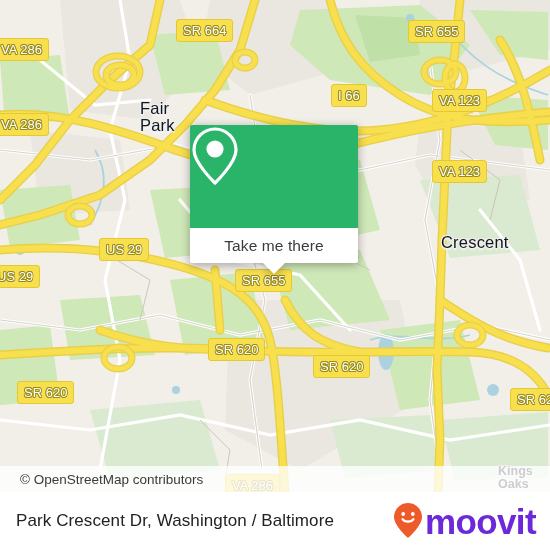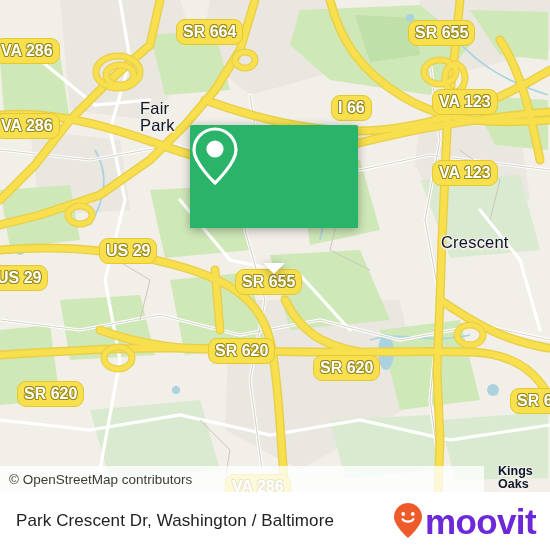--- a/index.html
+++ b/index.html
@@ -29,24 +29,24 @@
     pointer-events:none;
   }
   .place.big{font-size:16.5px;letter-spacing:.2px;}
   .place.small{font-size:12.5px;font-weight:bold;}
 
   
   .shield{
     position:absolute;
     background:#f7df4e;
     border:1.6px solid #e3c92f;
-    border-radius:9px;
+    border-radius:3px;
     color:#ffffff;
-    font-weight:bold;
-    font-size:16px;
+    font-weight:normal;
+    font-size:13px;
     line-height:1;
     padding:3.5px 6px 4.5px 6px;
     white-space:nowrap;
     text-shadow:
       0.9px 0 0 #9a8c1c,-0.9px 0 0 #9a8c1c,0 0.9px 0 #9a8c1c,0 -0.9px 0 #9a8c1c,
       0.7px 0.7px 0 #9a8c1c,-0.7px 0.7px 0 #9a8c1c,0.7px -0.7px 0 #9a8c1c,-0.7px -0.7px 0 #9a8c1c;
     box-sizing:border-box;
   }
 
   
@@ -68,25 +68,25 @@
   .popup-tail{
     position:absolute;left:50%;top:138px;transform:translateX(-50%);
     width:0;height:0;
     border-left:11px solid transparent;
     border-right:11px solid transparent;
     border-top:11px solid #ffffff;
   }
 
   
   .attrib{
-    position:absolute;left:0;top:466px;width:484px;height:26px;
+    position:absolute;left:0;top:466px;width:550px;height:26px;
     background:rgba(255,255,255,.78);
     display:flex;align-items:center;
     color:#3a3a3a;font-size:13.5px;
-    box-sizing:border-box;padding-left:9px;
+    box-sizing:border-box;padding-left:20px;
   }
 
   
   .footer{
     position:absolute;left:0;top:492px;width:550px;height:58px;
     background:#ffffff;
     display:flex;align-items:center;justify-content:space-between;
     box-sizing:border-box;padding:0 14px 0 16px;
     overflow:hidden;
   }
@@ -225,40 +225,41 @@
       </g>
     </svg>
 
     <div class="place big" style="left:140px;top:100px;"><span>Fair</span><br><span>Park</span></div>
     <div class="place big" style="left:441px;top:234px;"><span>Crescent</span></div>
     <div class="place small" style="left:498px;top:465px;"><span>Kings</span><br><span>Oaks</span></div>
 
     <div class="shield" style="left:176px;top:19px;">SR 664</div>
     <div class="shield" style="left:408px;top:20px;">SR 655</div>
     <div class="shield" style="left:-6px;top:38px;">VA 286</div>
-    <div class="shield" style="left:331px;top:95px;">I 66</div>
+    <div class="shield" style="left:331px;top:84px;">I 66</div>
     <div class="shield" style="left:432px;top:89px;">VA 123</div>
     <div class="shield" style="left:-6px;top:113px;">VA 286</div>
     <div class="shield" style="left:432px;top:160px;">VA 123</div>
     <div class="shield" style="left:99px;top:238px;">US 29</div>
     <div class="shield" style="left:-10px;top:265px;">US 29</div>
     <div class="shield" style="left:235px;top:269px;">SR 655</div>
     <div class="shield" style="left:208px;top:338px;">SR 620</div>
     <div class="shield" style="left:313px;top:355px;">SR 620</div>
     <div class="shield" style="left:17px;top:381px;">SR 620</div>
     <div class="shield" style="left:510px;top:388px;">SR 620</div>
     <div class="shield" style="left:225px;top:474px;">VA 286</div>
 
     <div class="popup">
       <div class="popup-head">
         <svg width="50" height="62" viewBox="0 0 50 62">
           <path d="M25 4 C13.4 4 4 13.4 4 25 C4 38 25 58 25 58 C25 58 46 38 46 25 C46 13.4 36.6 4 25 4 Z" fill="none" stroke="#ffffff" stroke-width="3.2" stroke-linejoin="round"></path>
           <circle cx="25" cy="24" r="8.6" fill="#ffffff"></circle>
         </svg>
       </div>
+      <div class="popup-body">Take me there</div>
       <div class="popup-tail"></div>
     </div>
 
     <div class="attrib">
       <span>© OpenStreetMap contributors</span>
     </div>
   </div>
 
   <div class="footer">
     <div class="footer-title">Park Crescent Dr, Washington / Baltimore</div>

